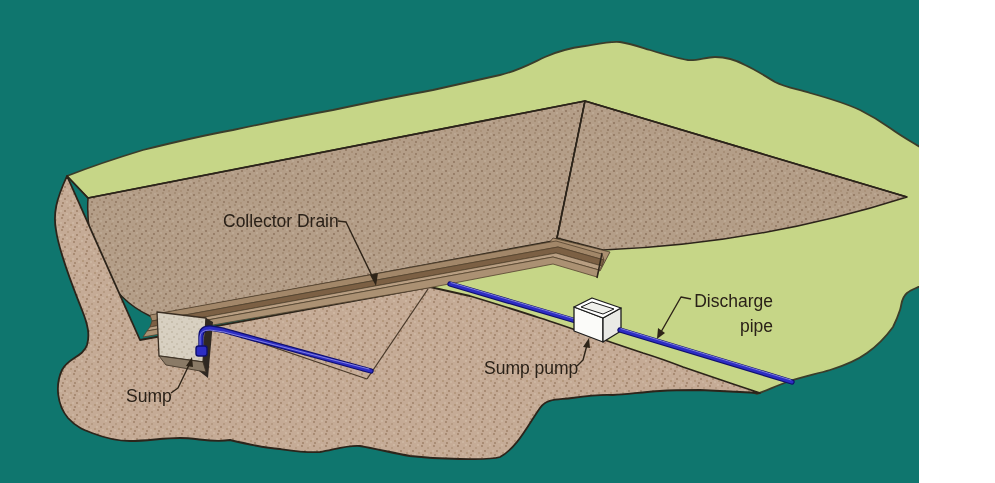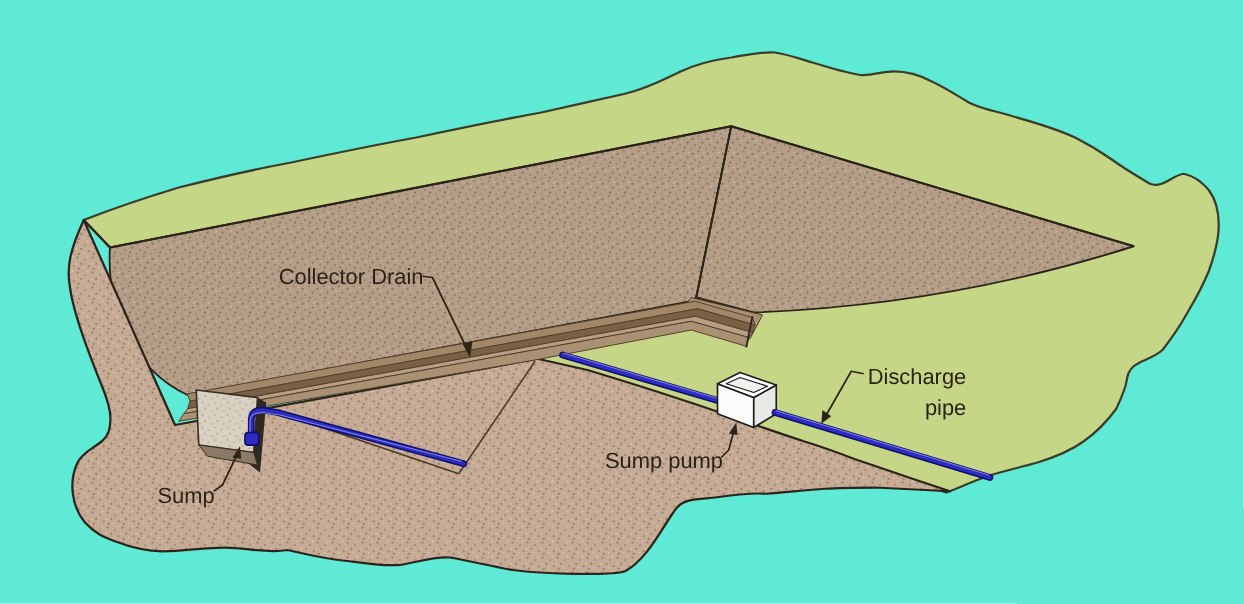--- a/index.html
+++ b/index.html
@@ -1,16 +1,16 @@
 <!DOCTYPE html>
 <html><head>
 <meta charset="utf-8">
 <style>
   html,body{margin:0;padding:0;background:#ffffff;}
-  .stage{position:relative;width:995px;height:483px;background:#5eead4;overflow:hidden;
+  .stage{position:relative;width:919px;height:483px;background:#0f766e;overflow:hidden;
          font-family:"Liberation Sans", sans-serif;}
   svg{display:block;}
   text{font-family:"Liberation Sans", sans-serif;fill:#2a2118;font-size:17.5px;}
 </style>
 </head>
 <body>
 
 <div class="stage">
 <svg width="995" height="483" viewBox="0 0 995 483">
   <defs>

